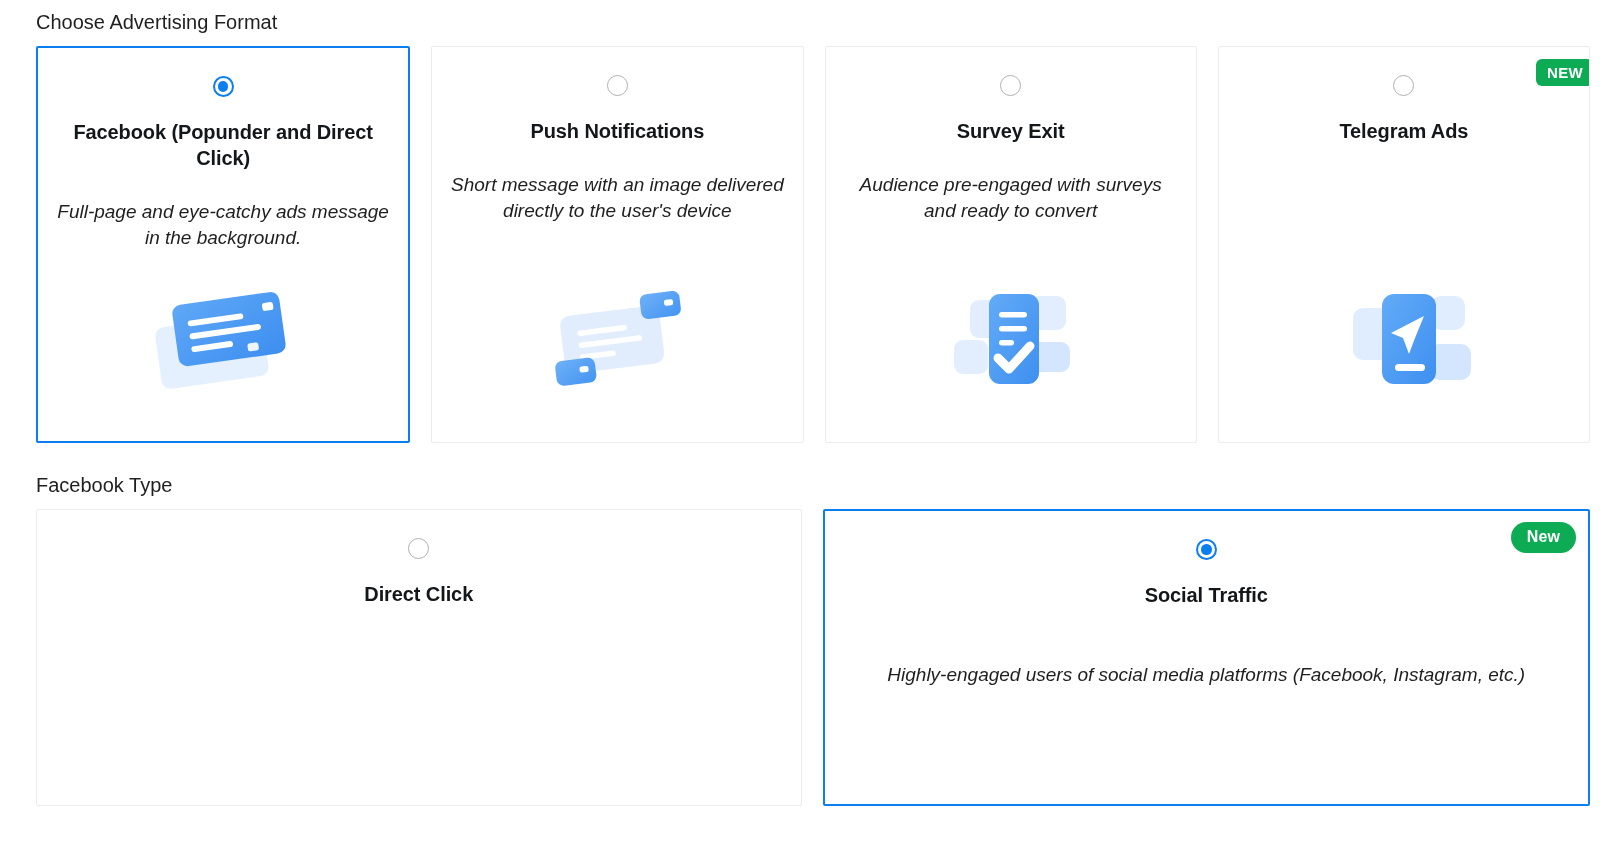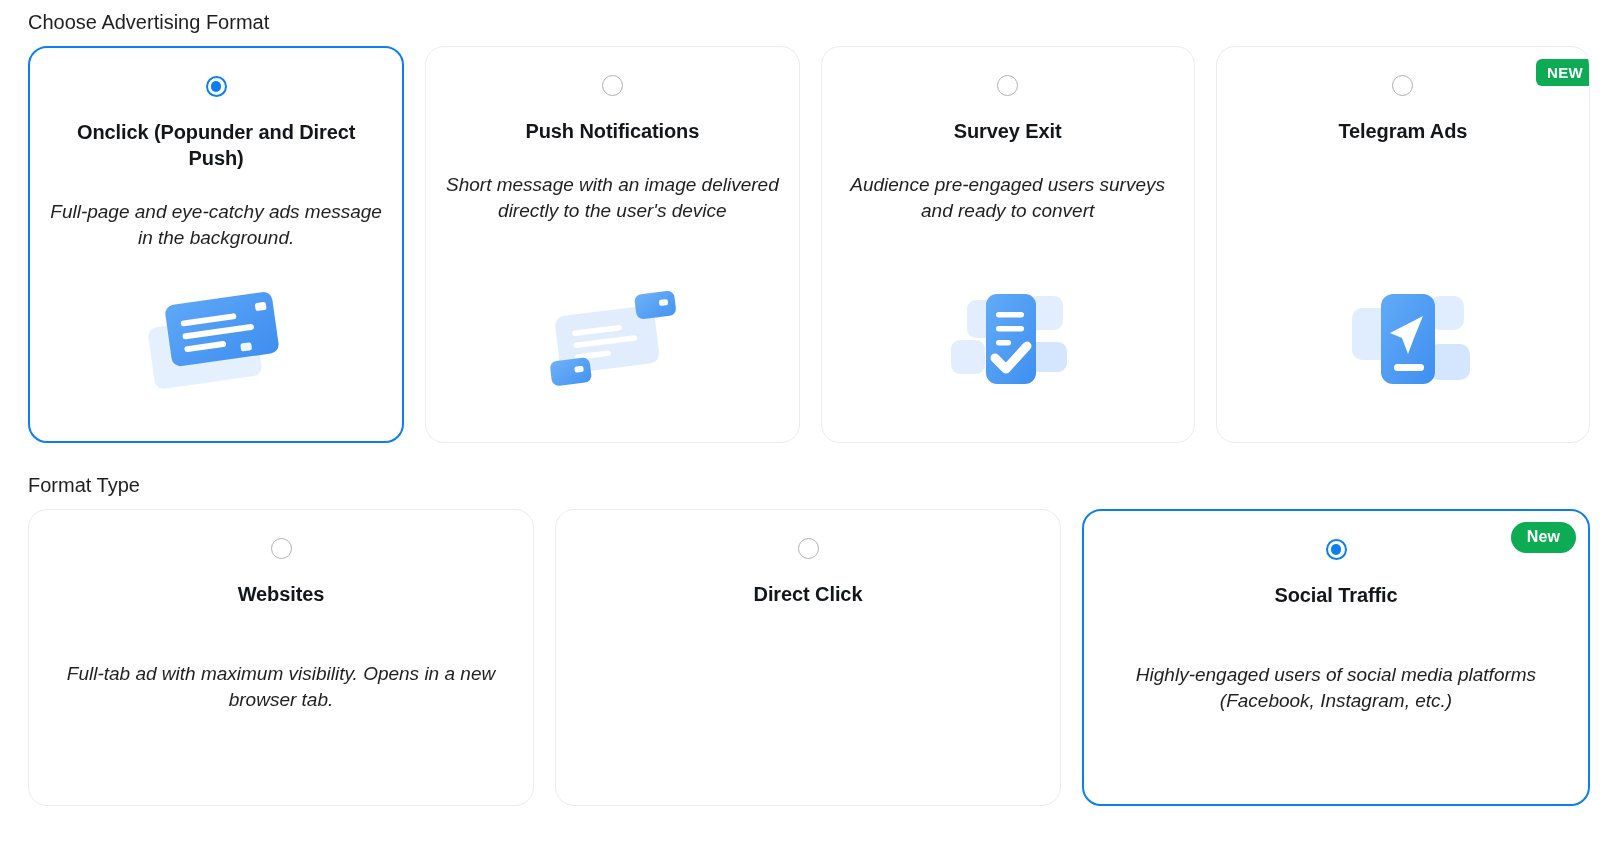--- a/index.html
+++ b/index.html
@@ -8,21 +8,21 @@
     height: 854px;
     background: #ffffff;
     font-family: "Liberation Sans", sans-serif;
     color: #1a1a1a;
     overflow: hidden;
   }
   .page {
     position: relative;
     width: 1618px;
     height: 854px;
-    padding: 10px 0 0 0;
+    padding: 10px 0 0 8px;
   }
 
   
   .section-label {
     font-size: 20px;
     line-height: 24px;
     color: #1f1f1f;
     padding-left: 28px;
     margin-bottom: 12px;
     font-weight: 400;
@@ -35,21 +35,21 @@
     gap: 21px;
     padding: 0 28px;
   }
   .card-row.formats > .card { flex: 1 1 0; height: 397px; }
   .card-row.traffic > .card { flex: 1 1 0; height: 297px; }
 
   .card {
     position: relative;
     background: #ffffff;
     border: 1.5px solid #ececec;
-    border-radius: 19px;
+    border-radius: 2px;
     padding: 28px 18px 18px;
     display: flex;
     flex-direction: column;
     align-items: center;
     overflow: hidden;
   }
   .card.selected {
     border: 2.5px solid #0b7ff0;
   }
 
@@ -157,21 +157,21 @@
 <body>
 
 <div class="page">
 
   <div class="section-label">Choose Advertising Format</div>
 
   <div class="card-row formats">
 
     <div class="card selected">
       <div class="radio on"></div>
-      <div class="card-title">Onclick (Popunder and Direct Push)</div>
+      <div class="card-title">Facebook (Popunder and Direct Click)</div>
       <div class="card-desc">Full-page and eye-catchy ads message in the background.</div>
       <div class="illus">
         <svg viewBox="0 0 170 120">
           <defs>
             <linearGradient id="bgA" x1="0" y1="0" x2="1" y2="1">
               <stop offset="0" stop-color="#5fa8f7"></stop>
                 <stop offset="1" stop-color="#3d8ef0"></stop>
             </linearGradient>
           </defs>
           <g transform="rotate(-8 85 60)">
@@ -209,21 +209,21 @@
             <rect x="20" y="76" width="40" height="25" rx="7" fill="url(#bgB)"></rect>
             <rect x="44" y="84" width="9" height="6" rx="2" fill="#ffffff"></rect>
           </g>
         </svg>
       </div>
     </div>
 
     <div class="card">
       <div class="radio"></div>
       <div class="card-title">Survey Exit</div>
-      <div class="card-desc">Audience pre-engaged users surveys and ready to convert</div>
+      <div class="card-desc">Audience pre-engaged with surveys and ready to convert</div>
       <div class="illus">
         <svg viewBox="0 0 170 120">
           <defs>
             <linearGradient id="bgC" x1="0" y1="0" x2="1" y2="1">
               <stop offset="0" stop-color="#62abf7"></stop>
                 <stop offset="1" stop-color="#3e8ff0"></stop>
             </linearGradient>
           </defs>
           <rect x="44" y="22" width="38" height="38" rx="9" fill="#dbeafe" opacity="0.8"></rect>
           <rect x="104" y="18" width="36" height="34" rx="9" fill="#dbeafe" opacity="0.8"></rect>
@@ -255,29 +255,24 @@
           <rect x="110" y="66" width="42" height="36" rx="10" fill="#cfe3fd" opacity="0.9"></rect>
           <rect x="63" y="16" width="54" height="90" rx="12" fill="url(#bgD)"></rect>
           <path d="M105 38 L72 55 L84 60 L90 76 L96 60 Z" fill="#ffffff"></path>
           <rect x="76" y="86" width="30" height="7" rx="3.5" fill="#ffffff"></rect>
         </svg>
       </div>
     </div>
 
   </div>
 
-  <div class="section-label" id="traffic-label">Format Type</div>
+  <div class="section-label" id="traffic-label">Facebook Type</div>
 
   <div class="card-row traffic">
 
-    <div class="card">
-      <div class="radio"></div>
-      <div class="card-title">Websites</div>
-      <div class="card-desc">Full-tab ad with maximum visibility. Opens in a new browser tab.</div>
-    </div>
 
     <div class="card">
       <div class="radio"></div>
       <div class="card-title">Direct Click</div>
     </div>
 
     <div class="card selected">
       <div class="badge pill">New</div>
       <div class="radio on"></div>
       <div class="card-title">Social Traffic</div>

